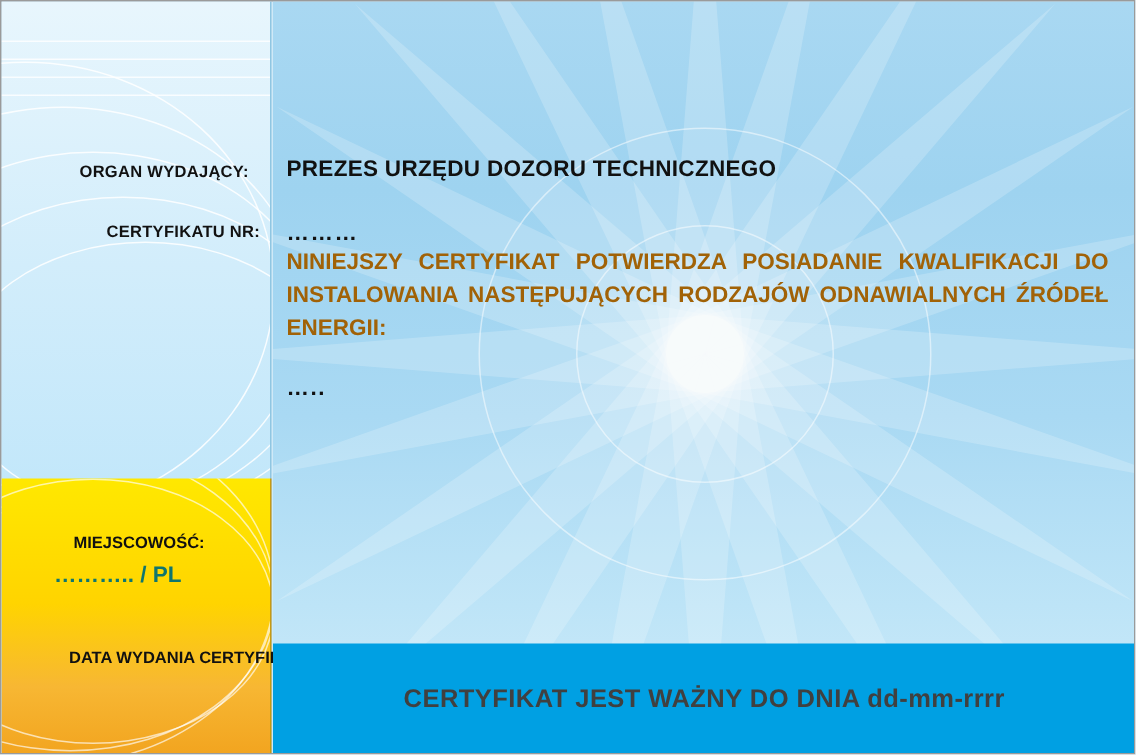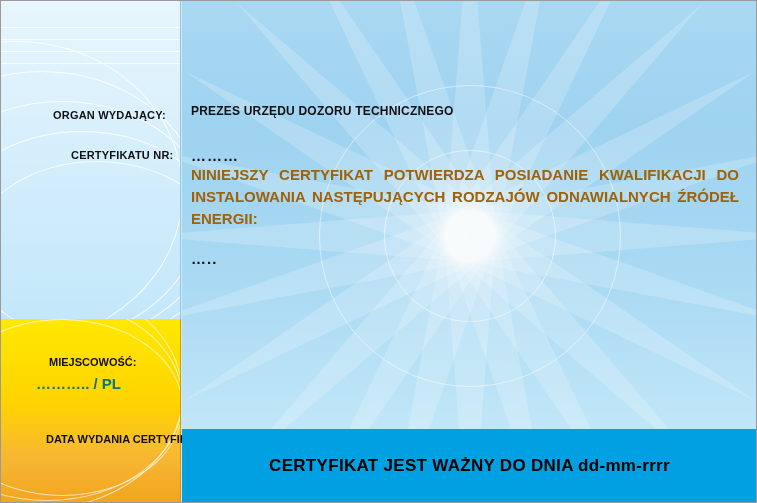--- a/index.html
+++ b/index.html
@@ -111,21 +111,21 @@
     color: #111;
     letter-spacing: 0.2px;
   }
   .lbl-organ { left: 52px; top: 108px; }
   .lbl-cert  { left: 70px; top: 148px; }
 
   .val-organ {
     position: absolute;
     left: 190px;
     top: 103px;
-    font-size: 12px;
+    font-size: 15px;
     font-weight: bold;
     color: #111;
     letter-spacing: 0.2px;
   }
   .val-cert {
     position: absolute;
     left: 190px;
     top: 146px;
     font-size: 15px;
     font-weight: bold;
@@ -208,21 +208,21 @@
     width: 575px;
     height: 74px;
     background: #00a0e3;
     display: flex;
     align-items: center;
     justify-content: center;
   }
   .valid-bar span {
     font-size: 17px;
     font-weight: bold;
-    color: #000000;
+    color: #404040;
     letter-spacing: 0.3px;
     text-align: right;
   }
 </style>
 </head>
 <body>
 
 <div id="certificate">
 
   <div class="right-col">

